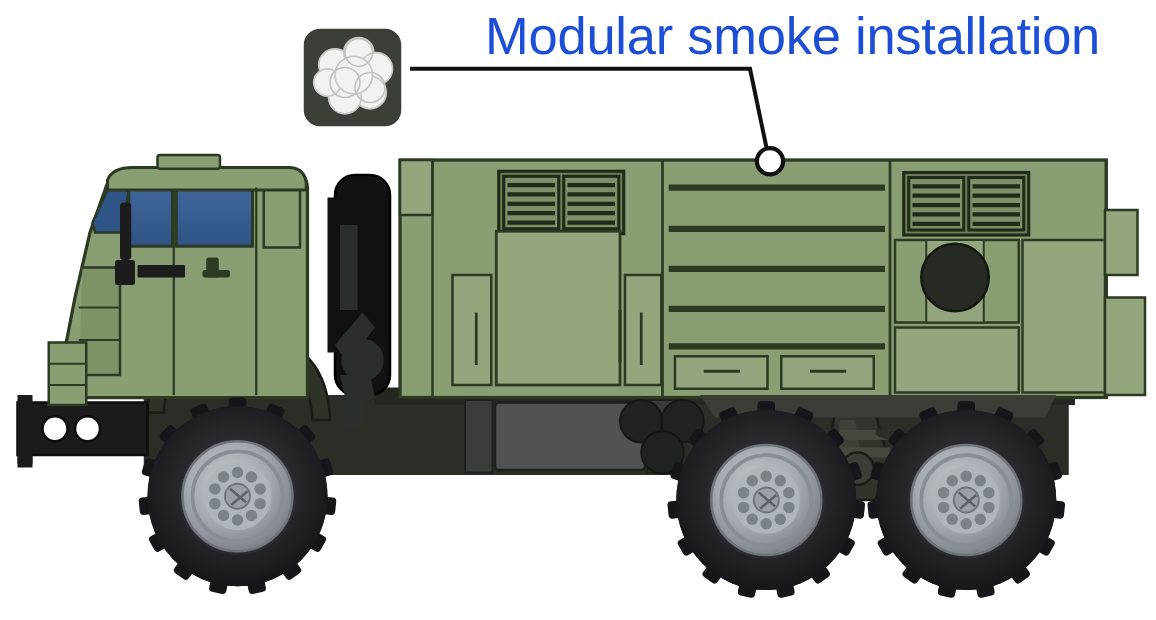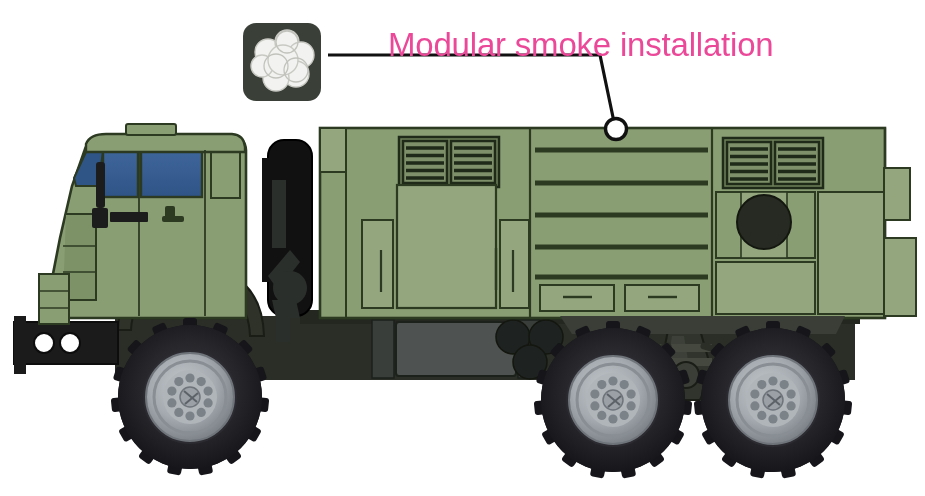--- a/index.html
+++ b/index.html
@@ -3,23 +3,23 @@
 <meta charset="utf-8">
 <style>
   html,body{margin:0;padding:0;}
   body{
     width:925px;height:496px;background:#ffffff;
     font-family:"Liberation Sans", sans-serif;
     overflow:hidden;position:relative;
   }
   #scene{position:absolute;inset:0;width:925px;height:496px;}
   .callout-text{
-    position:absolute;left:388px;top:24px;
+    position:absolute;left:388px;top:8px;
     font-family:"Liberation Sans", sans-serif;
-    font-size:33px;line-height:42px;color:#ec4899;
+    font-size:42px;line-height:42px;color:#1d4ed8;
     white-space:nowrap;letter-spacing:-0.2px;
   }
 </style>
 </head>
 <body>
 
 <svg id="scene" viewBox="0 0 925 496" xmlns="http://www.w3.org/2000/svg">
 
   <defs>
     <radialGradient id="tireShade" cx="50%" cy="45%" r="60%">

